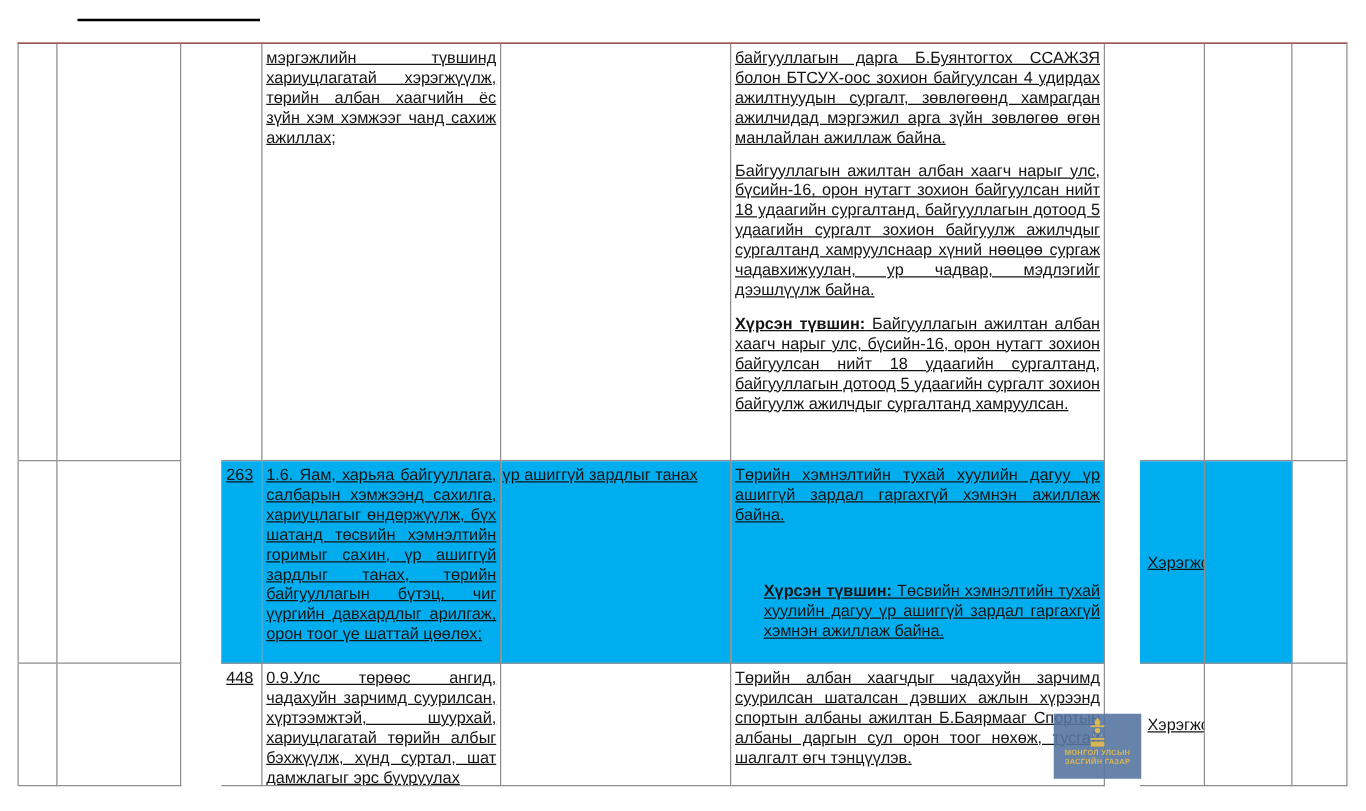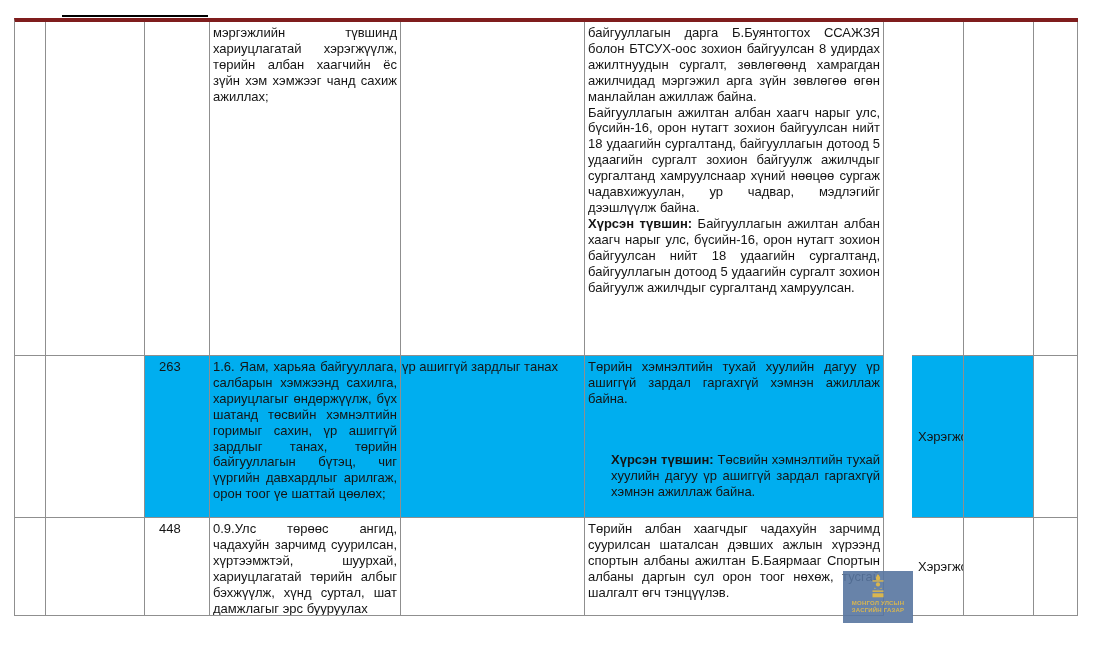--- a/index.html
+++ b/index.html
@@ -6,38 +6,38 @@
   .page {
     position:relative; width:1093px; height:649px; background:#ffffff;
     font-family:"Liberation Sans","DejaVu Sans",sans-serif; color:#141414;
     overflow:hidden;
   }
   .thick-seg {
     position:absolute; left:62px; top:15px; width:146px; height:2px;
     background:#000000;
   }
   .tbl {
-    position:absolute; left:14px; top:18px;
+    position:absolute; left:14px; top:34px;
     display:grid;
     grid-template-columns:31px 99px 65px 191px 184px 299px 80px 70px 44px;
     grid-template-rows:334px 162px 98px;
-    border-top:4px solid #7f1d1d; border-left:1px solid #8f8f8f;
+    border-top:1px solid #7f1d1d; border-left:1px solid #8f8f8f;text-decoration:underline;
   }
   .cell {
     box-sizing:border-box; overflow:hidden;
     border-right:1px solid #8f8f8f; border-bottom:1px solid #8f8f8f;
     padding:3px 3px 2px 3px;
     font-size:13px; line-height:15.9px; text-align:justify;
   }
   .hl { background:#00aeef; }
-  .num-cell { text-align:left; padding-left:14px; }
+  .num-cell { text-align:left; padding-left:4px;margin-left:32px; }
   .subtask-cell { padding-left:1px; text-align:left; }
   .status-cell { display:flex; align-items:center; text-align:left; padding-left:6px;margin-left:28px; }
   .para { margin:0; }
-  .para + .para { }
+  .para + .para { margin-top:11px; }
   .gap-lg { margin-top:45px !important;margin-left:23px; }
   b.lead { font-weight:bold; }
   .logo {
     position:absolute; left:843px; top:571px; width:70px; height:52px;
     background:rgba(88,117,160,0.90);
     display:flex; flex-direction:column; align-items:center;
     padding-top:3px; box-sizing:border-box;
   }
   .logo-text {
     margin-top:2px; color:#d9b64f; font-size:6px; font-weight:bold;
@@ -52,21 +52,21 @@
   <div class="thick-seg"></div>
 
   <div class="tbl">
 
     <div class="cell"></div>
     <div class="cell"></div>
     <div class="cell num-cell"></div>
     <div class="cell">мэргэжлийн түвшинд хариуцлагатай хэрэгжүүлж, төрийн албан хаагчийн ёс зүйн хэм хэмжээг чанд сахиж ажиллах;</div>
     <div class="cell subtask-cell"></div>
     <div class="cell">
-      <p class="para">байгууллагын дарга Б.Буянтогтох ССАЖЗЯ болон БТСУХ-оос зохион байгуулсан 8 удирдах ажилтнуудын сургалт, зөвлөгөөнд хамрагдан ажилчидад мэргэжил арга зүйн зөвлөгөө өгөн манлайлан ажиллаж байна.</p>
+      <p class="para">байгууллагын дарга Б.Буянтогтох ССАЖЗЯ болон БТСУХ-оос зохион байгуулсан 4 удирдах ажилтнуудын сургалт, зөвлөгөөнд хамрагдан ажилчидад мэргэжил арга зүйн зөвлөгөө өгөн манлайлан ажиллаж байна.</p>
       <p class="para">Байгууллагын ажилтан албан хаагч нарыг улс, бүсийн-16, орон нутагт зохион байгуулсан нийт 18 удаагийн сургалтанд, байгууллагын дотоод 5 удаагийн сургалт зохион байгуулж ажилчдыг сургалтанд хамруулснаар хүний нөөцөө сургаж чадавхижуулан, ур чадвар, мэдлэгийг дээшлүүлж байна.</p>
       <p class="para"><b class="lead">Хүрсэн түвшин:</b>
         <span>Байгууллагын ажилтан албан хаагч нарыг улс, бүсийн-16, орон нутагт зохион байгуулсан нийт 18 удаагийн сургалтанд, байгууллагын дотоод 5 удаагийн сургалт зохион байгуулж ажилчдыг сургалтанд хамруулсан.</span></p>
     </div>
     <div class="cell status-cell"></div>
     <div class="cell"></div>
     <div class="cell"></div>
 
     <div class="cell"></div>
     <div class="cell"></div>

